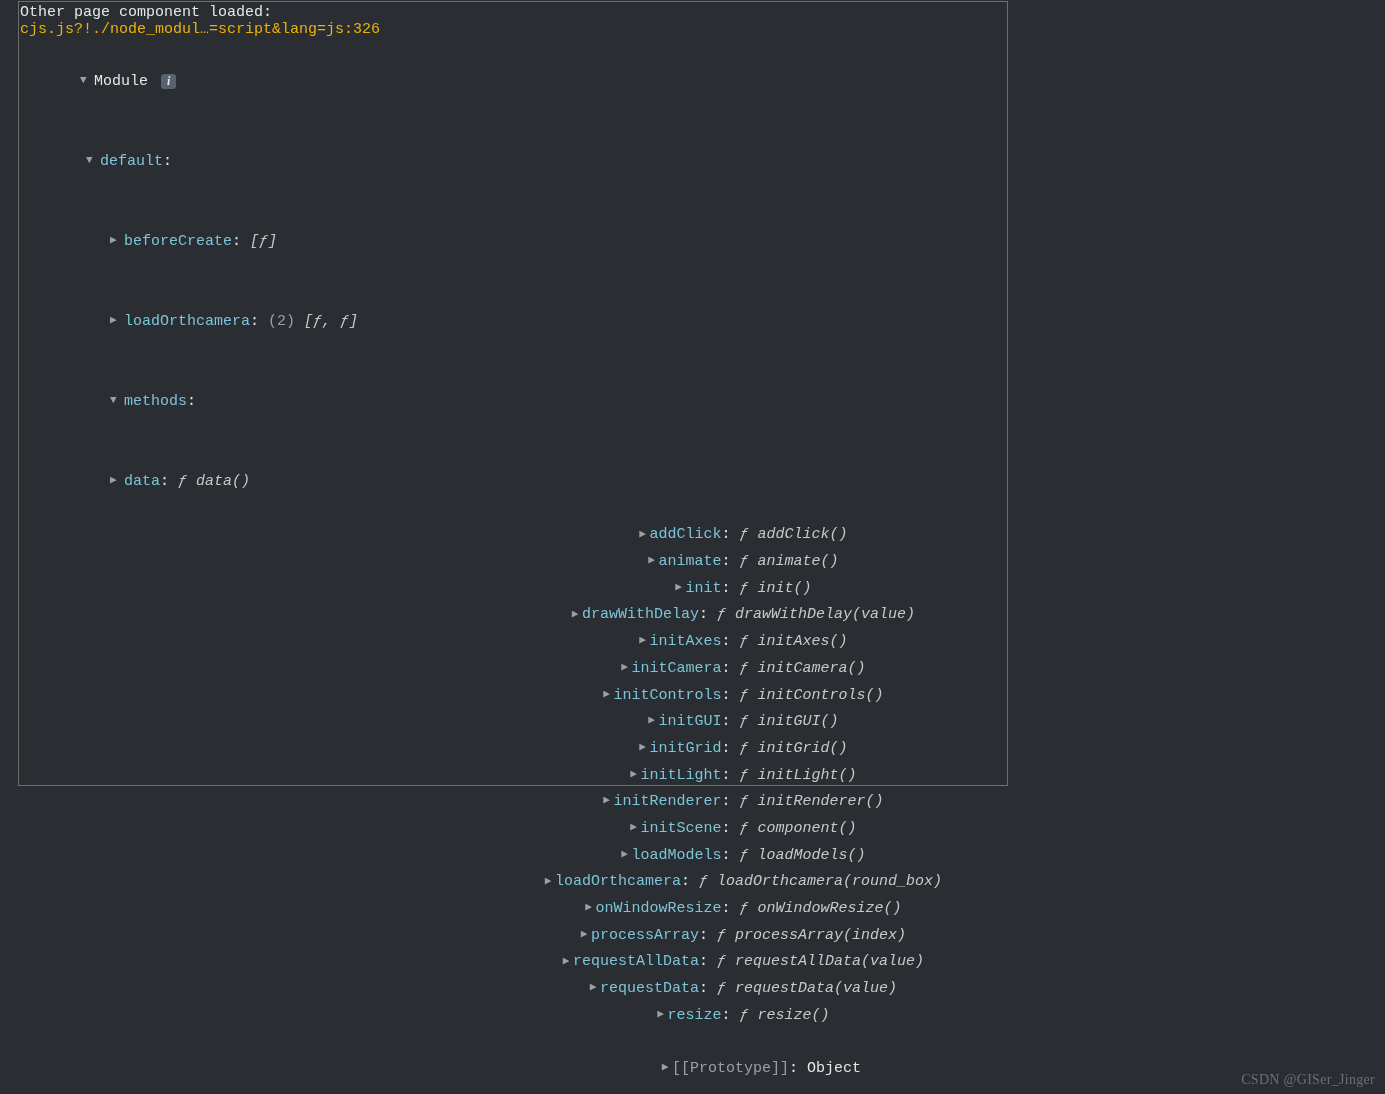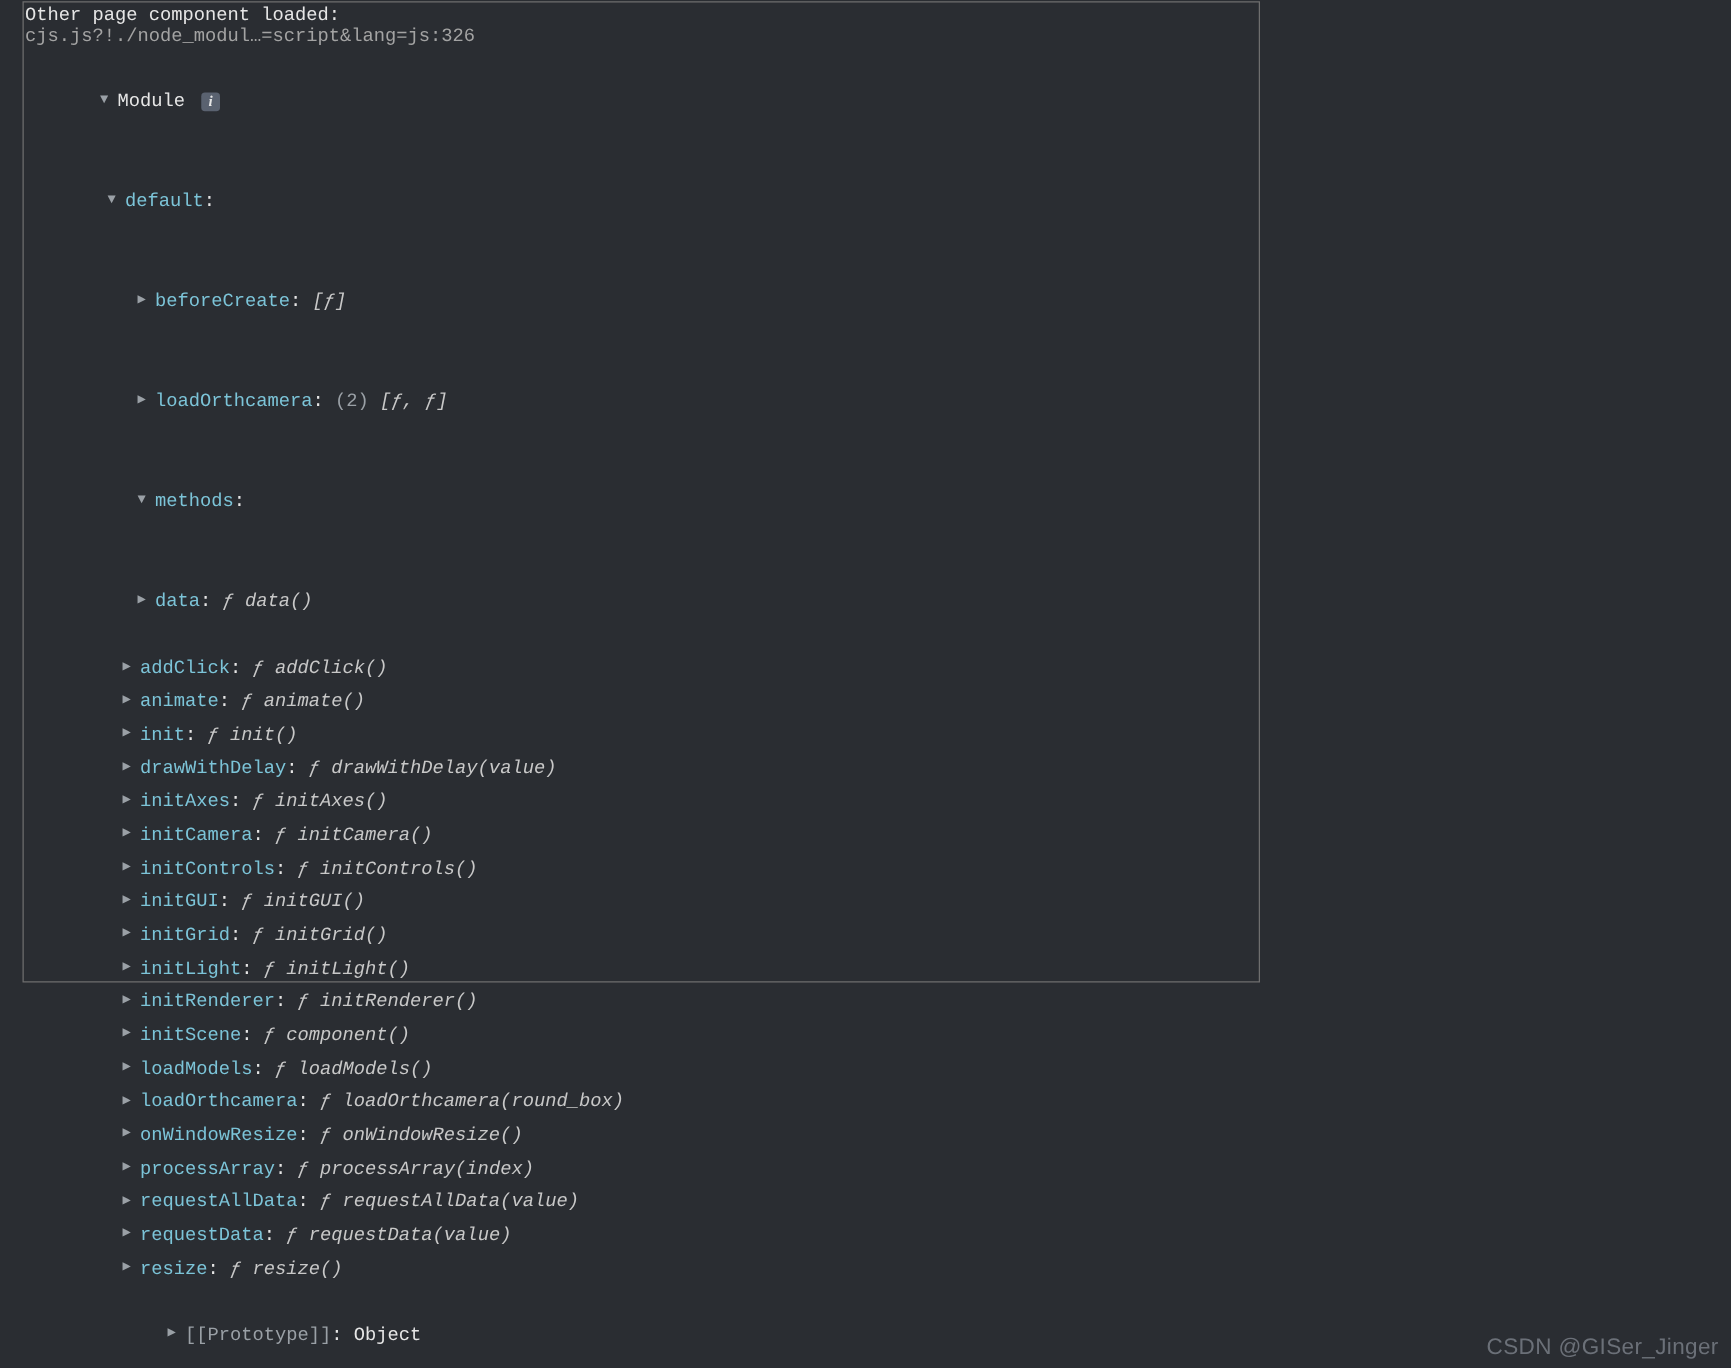--- a/index.html
+++ b/index.html
@@ -14,21 +14,21 @@
       position: relative;
     }
     .header {
       display: flex;
       justify-content: space-between;
       padding: 4px 12px 2px 20px;
       color: #e6e6e6;
       flex-direction: column;
     }
     .source {
-      color: #a3a3a3;
+      color: #eab308;
     }
     .tree {
       padding: 2px 0 0 20px;
       line-height: 1.78;
     }
     .arrow {
       color: #9aa0a6;
       display: inline-block;
       width: 14px;
       font-size: 11px;
@@ -55,38 +55,38 @@
       margin-left: 4px;
       font-family: Georgia, serif;
       font-style: italic;
       font-weight: bold;
     }
     .watermark {
       position: absolute;
       right: 10px;
       bottom: 6px;
       color: #6b7078;
-      font-family: Liberation Sans, sans-serif;
-      font-size: 18px;
+      font-family: Liberation Serif, serif;
+      font-size: 14px;
       letter-spacing: 0.3px;
     }
     .selection-border {
       position: absolute;
       left: 18px;
       top: 1px;
       width: 990px;
       height: 785px;
       border: 1px solid #6e6e6e;
       pointer-events: none;
     }
     .line { display: block; white-space: pre; }
     .i0 { padding-left: 24px; }
     .i1 { padding-left: 30px; }
     .i2 { padding-left: 54px; }
-    .i3 { padding-left: 78px; }
+    .i3 { padding-left: 78px; text-align: center; }
   </style>
 </head>
 <body>
 
 <div class="selection-border"></div>
 
 <div class="header">
   <span>Other page component loaded:</span>
   <span class="source">cjs.js?!./node_modul…=script&amp;lang=js:326</span>
 </div>

